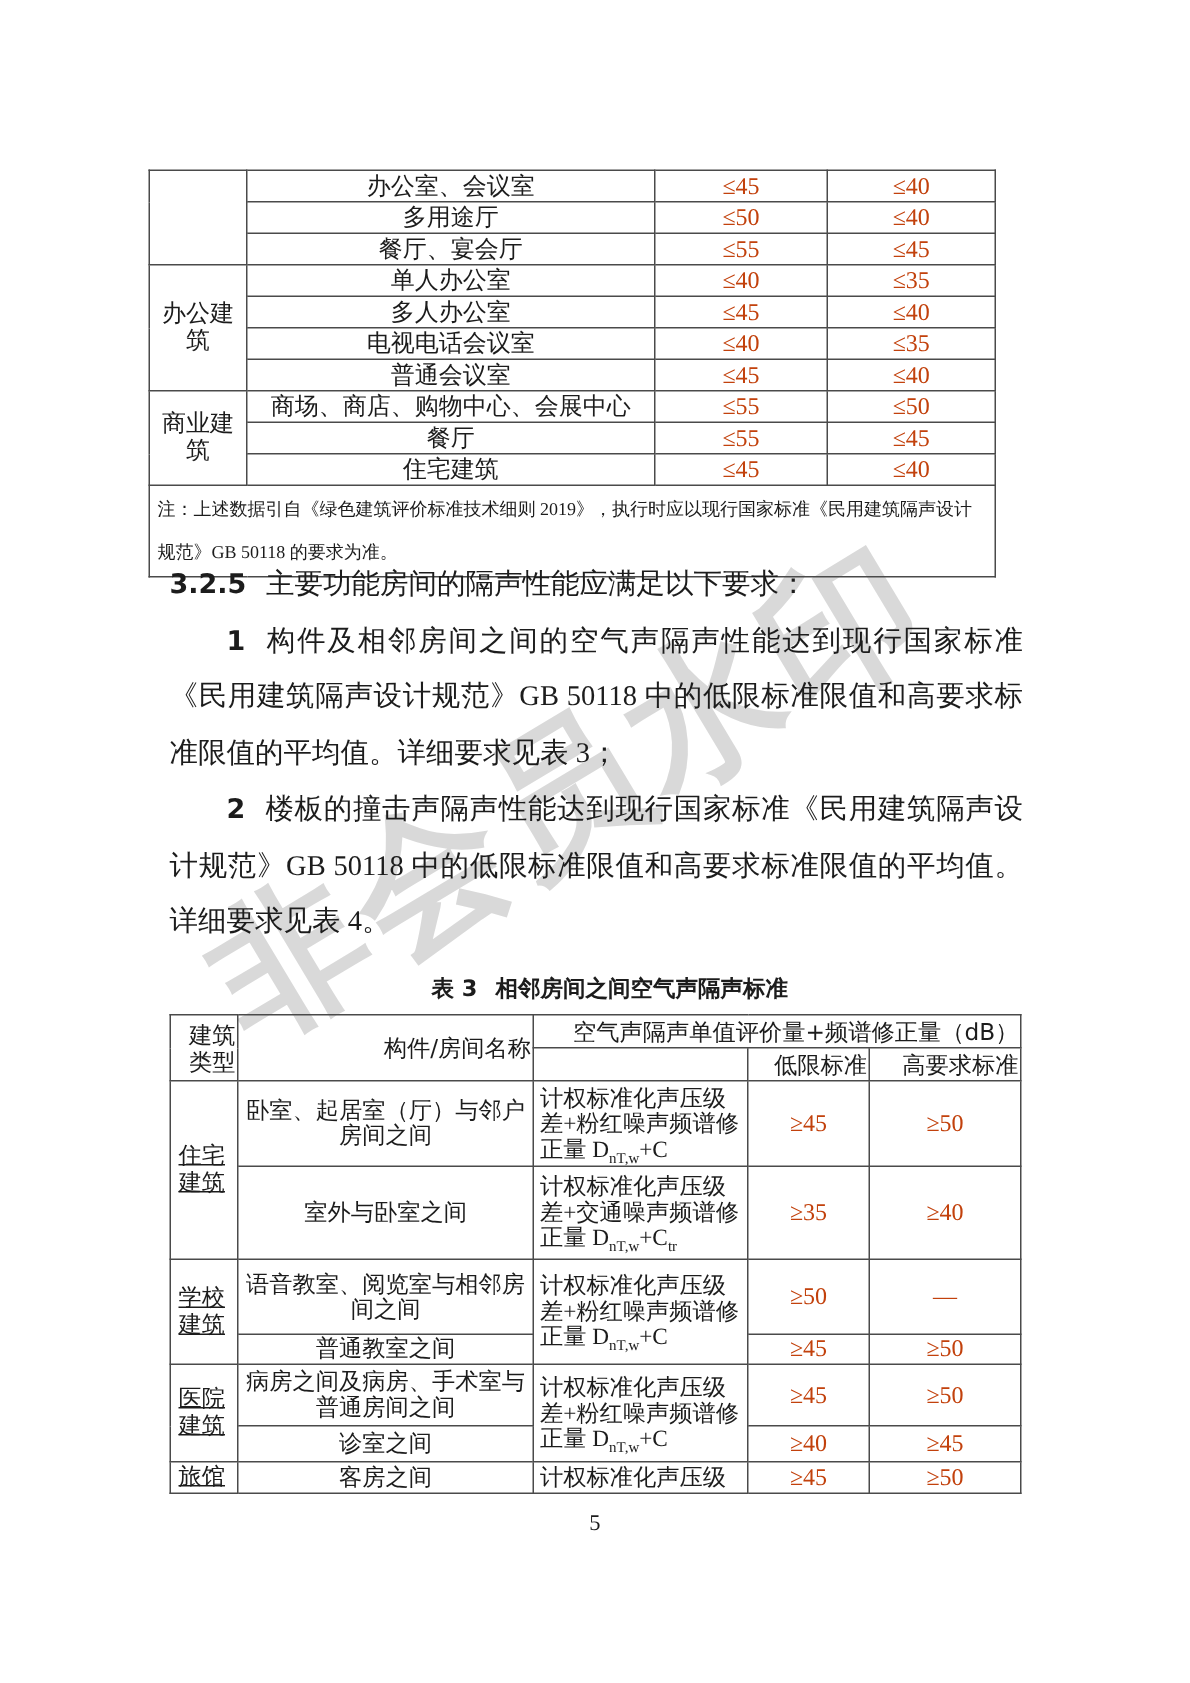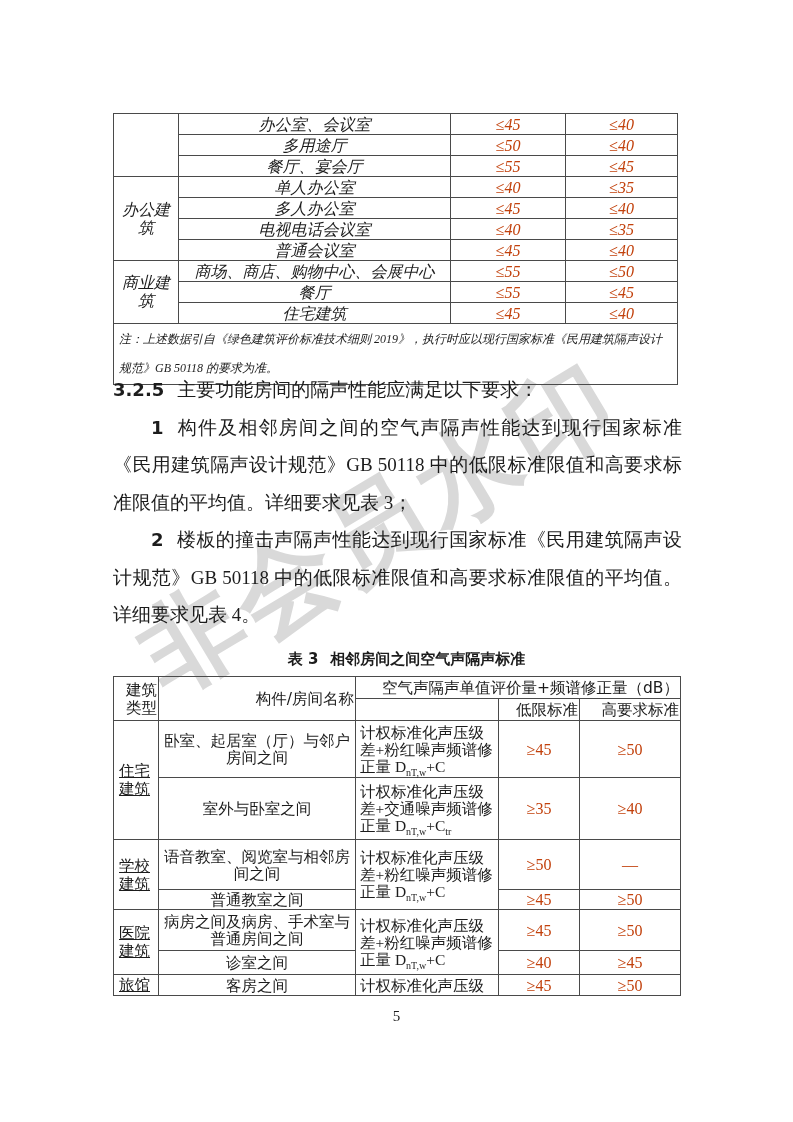--- a/index.html
+++ b/index.html
@@ -20,21 +20,21 @@
     z-index: 0; pointer-events: none;
     font-family: "Liberation Serif", "DejaVu Serif", serif;
   }
 
   .content { position: absolute; inset: 0; z-index: 1; }
 
   
   table { border-collapse: collapse; table-layout: fixed; }
   td, th { border: 1px solid #4a4a4a; vertical-align: middle; }
 
-  .t1 { position: absolute; left: 113px; top: 113px; width: 564px; font-size: 16px; font-style: italic; }
+  .t1 { position: absolute; left: 99px; top: 113px; width: 564px; font-size: 16px; }
   .t1 td { height: 21px; text-align: center; padding: 0 2px; line-height: 19px; }
   .t1 .grp { line-height: 18px; }
   .t1 .num, .t3 .num { color: #c2410c; font-size: 16px; }
   .t1 .note-cell {
     text-align: left; height: 60px; line-height: 29px;
     padding: 1px 5px; font-size: 12px;
   }
 
   
   .body-text {

